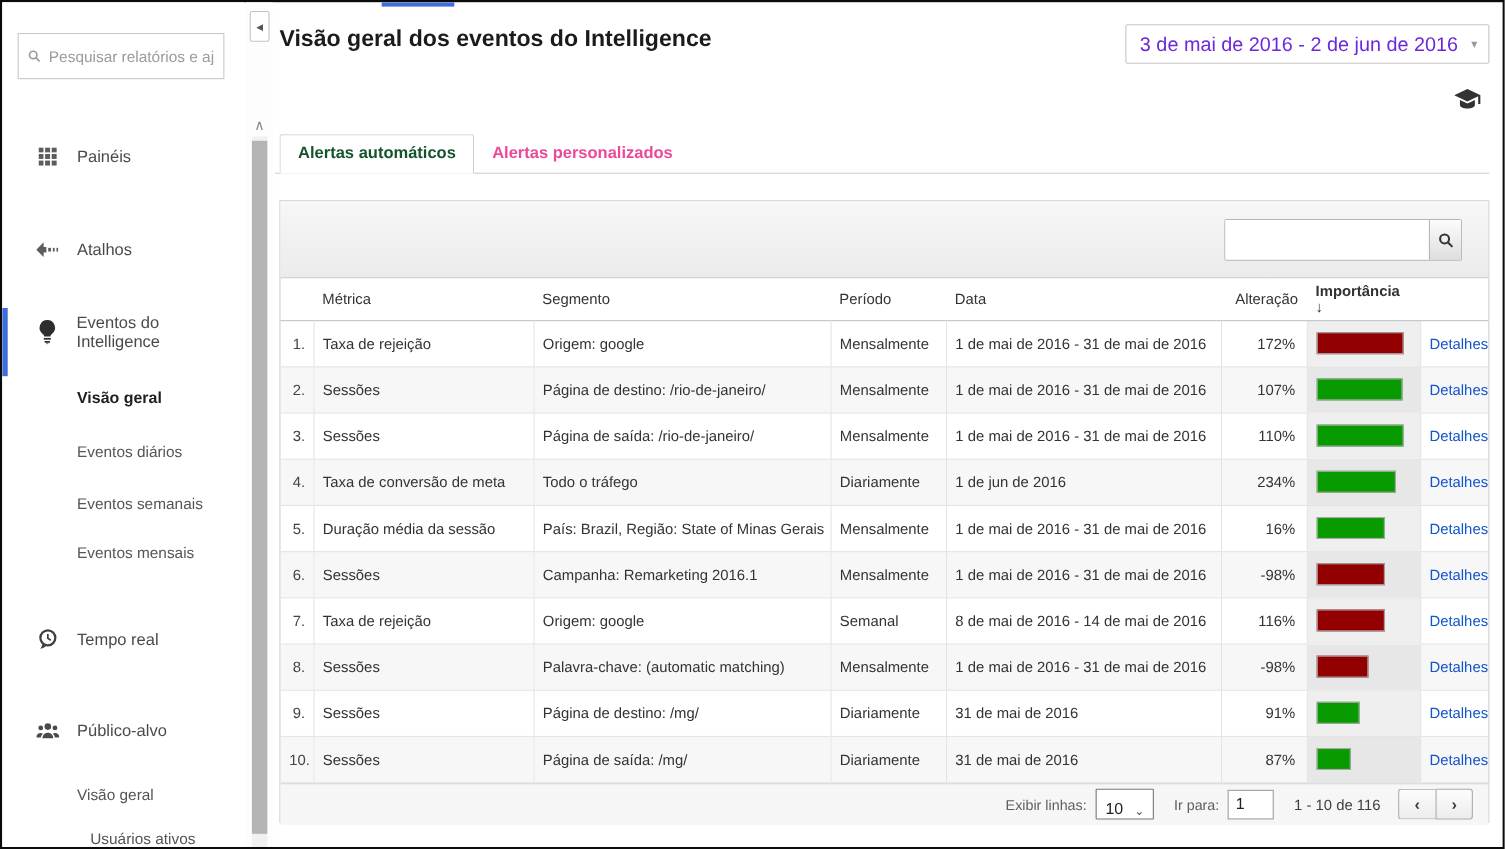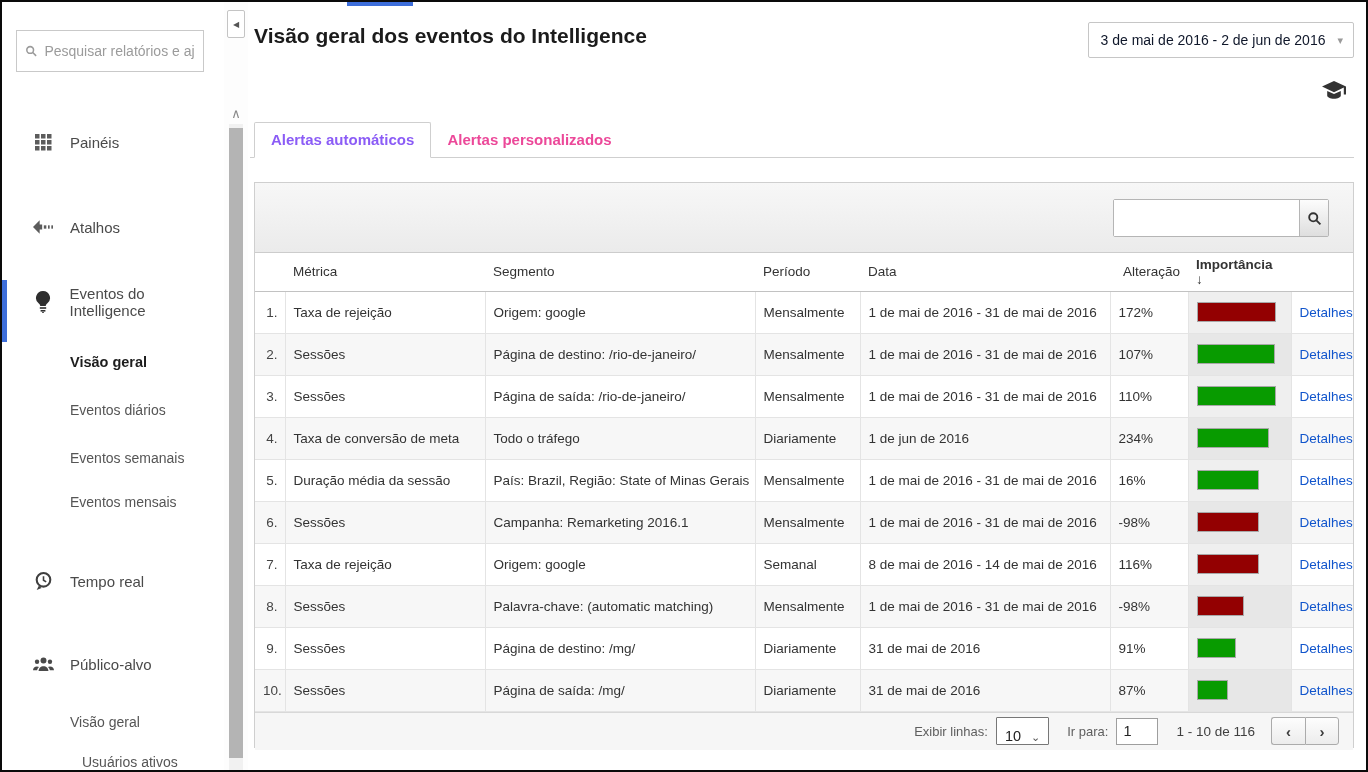--- a/index.html
+++ b/index.html
@@ -24,46 +24,46 @@
   
   .scroll-strip { position:absolute; left:222px; top:0; width:24px; height:100%; background:#fdfdfd; }
   .collapse-btn { position:absolute; left:3px; top:8px; width:18px; height:28px; border:1px solid #c4c4c4; background:#fff; border-radius:2px; font-size:8px; color:#555; display:flex; align-items:center; justify-content:center; cursor:pointer; }
   .scroll-up { position:absolute; left:0; top:104px; width:24px; text-align:center; font-size:13px; color:#8a8a8a; cursor:pointer; }
   .scroll-track { position:absolute; left:5px; top:122px; width:14px; height:646px; background:#f1f1f1; }
   .scroll-thumb { position:absolute; left:0; top:4px; width:14px; height:630px; background:#b4b4b4; cursor:pointer; }
 
   
   .page-title { position:absolute; left:252px; top:22px; font-size:21px; font-weight:bold; color:#1b1b1b; }
   .date-picker { position:absolute; right:12px; top:20px; height:36px; border:1px solid #c6c6c6; border-radius:2px; background:#fff; display:flex; align-items:center; padding:0 10px 0 12px; gap:12px; cursor:pointer; }
-  .date-text { font-size:14px; color:#0f172a; }
+  .date-text { font-size:18px; color:#6d28d9; }
   .date-caret { font-size:11px; color:#9a9a9a; }
   .gradcap { position:absolute; right:20px; top:78px; cursor:pointer; }
 
   
   .tabs { position:absolute; left:248px; right:12px; top:121px; height:35px; border-bottom:1px solid #cfcfcf; display:flex; align-items:flex-end; }
   .tab { padding:8px 16px 9px 16px; font-size:15px; cursor:pointer; }
-  .tab.active { border:1px solid #cfcfcf; border-bottom:1px solid #fff; margin-bottom:-1px; margin-left:4px; background:#fff; font-weight:bold; color:#8b5cf6; border-top-left-radius:2px; border-top-right-radius:2px; }
+  .tab.active { border:1px solid #cfcfcf; border-bottom:1px solid #fff; margin-bottom:-1px; margin-left:4px; background:#fff; font-weight:bold; color:#14532d; border-top-left-radius:2px; border-top-right-radius:2px; }
   .tab.inactive { font-weight:bold; }
 
   
   .card { position:absolute; left:252px; right:12px; top:180px; height:566px; border:1px solid #cfcfcf; background:#fff; }
   .toolbar { position:relative; height:70px; background:linear-gradient(#f7f7f7,#ebebeb); border-bottom:1px solid #ccc; }
   .tsearch { position:absolute; right:24px; top:16px; display:flex; border:1px solid #b5b5b5; background:#fff; border-radius:2px; }
   .tsearch input { border:none; outline:none; width:185px; height:36px; padding:0 8px; font-size:14px; font-family:inherit; }
   .tsearch button { width:29px; border:none; border-left:1px solid #b5b5b5; background:linear-gradient(#fcfcfc,#dedede); cursor:pointer; display:flex; align-items:center; justify-content:center; }
 
   table { width:100%; border-collapse:collapse; table-layout:fixed; font-size:13.5px; color:#333; }
   th { font-weight:normal; text-align:left; height:38px; padding:0 8px; border-bottom:1px solid #c2c2c2; color:#333; }
   th.c-change { text-align:right; }
   th.c-imp { font-weight:bold; }
   td { height:42px; padding:0 8px; border-bottom:1px solid #e4e4e4; border-right:1px solid #e4e4e4; overflow:hidden; white-space:nowrap; }
   td:last-child { border-right:none;margin-top:13px; }
   tbody tr:nth-child(even) td { background:#f7f7f7; }
   td.c-num { text-align:right; padding-right:7px; color:#444; }
-  td.c-change { text-align:left; padding-right:10px; }
+  td.c-change { text-align:right; padding-right:10px; }
   td.c-imp { background:#efefef; }
   tbody tr:nth-child(even) td.c-imp { background:#e7e7e7; }
   .bar { height:20px; border:1px solid #a8a8a8; }
   a.link { color:#15c; text-decoration:none; font-size:13.5px; }
 
   .cfooter { height:38px; background:#f6f6f6; border-top:1px solid #d8d8d8; display:flex; align-items:center; justify-content:flex-end; padding-right:14px; font-size:13px; color:#5e5e5e; }
   .sel-box { display:flex; align-items:flex-end; gap:10px; border:1px solid #777; background:#fff; height:28px; padding:0 8px; margin:0 18px 0 8px; font-size:14.5px; color:#222; cursor:pointer; border-radius:1px; }
   .sel-box .chev { font-size:11px; color:#555; }
   .goto-input { width:42px; height:27px; border:1px solid #9e9e9e; margin:0 18px 0 8px; padding:0 6px; font-size:14.5px; color:#222; font-family:inherit; }
   .range-text { color:#3f3f3f; font-size:13.5px; margin-right:16px; }

